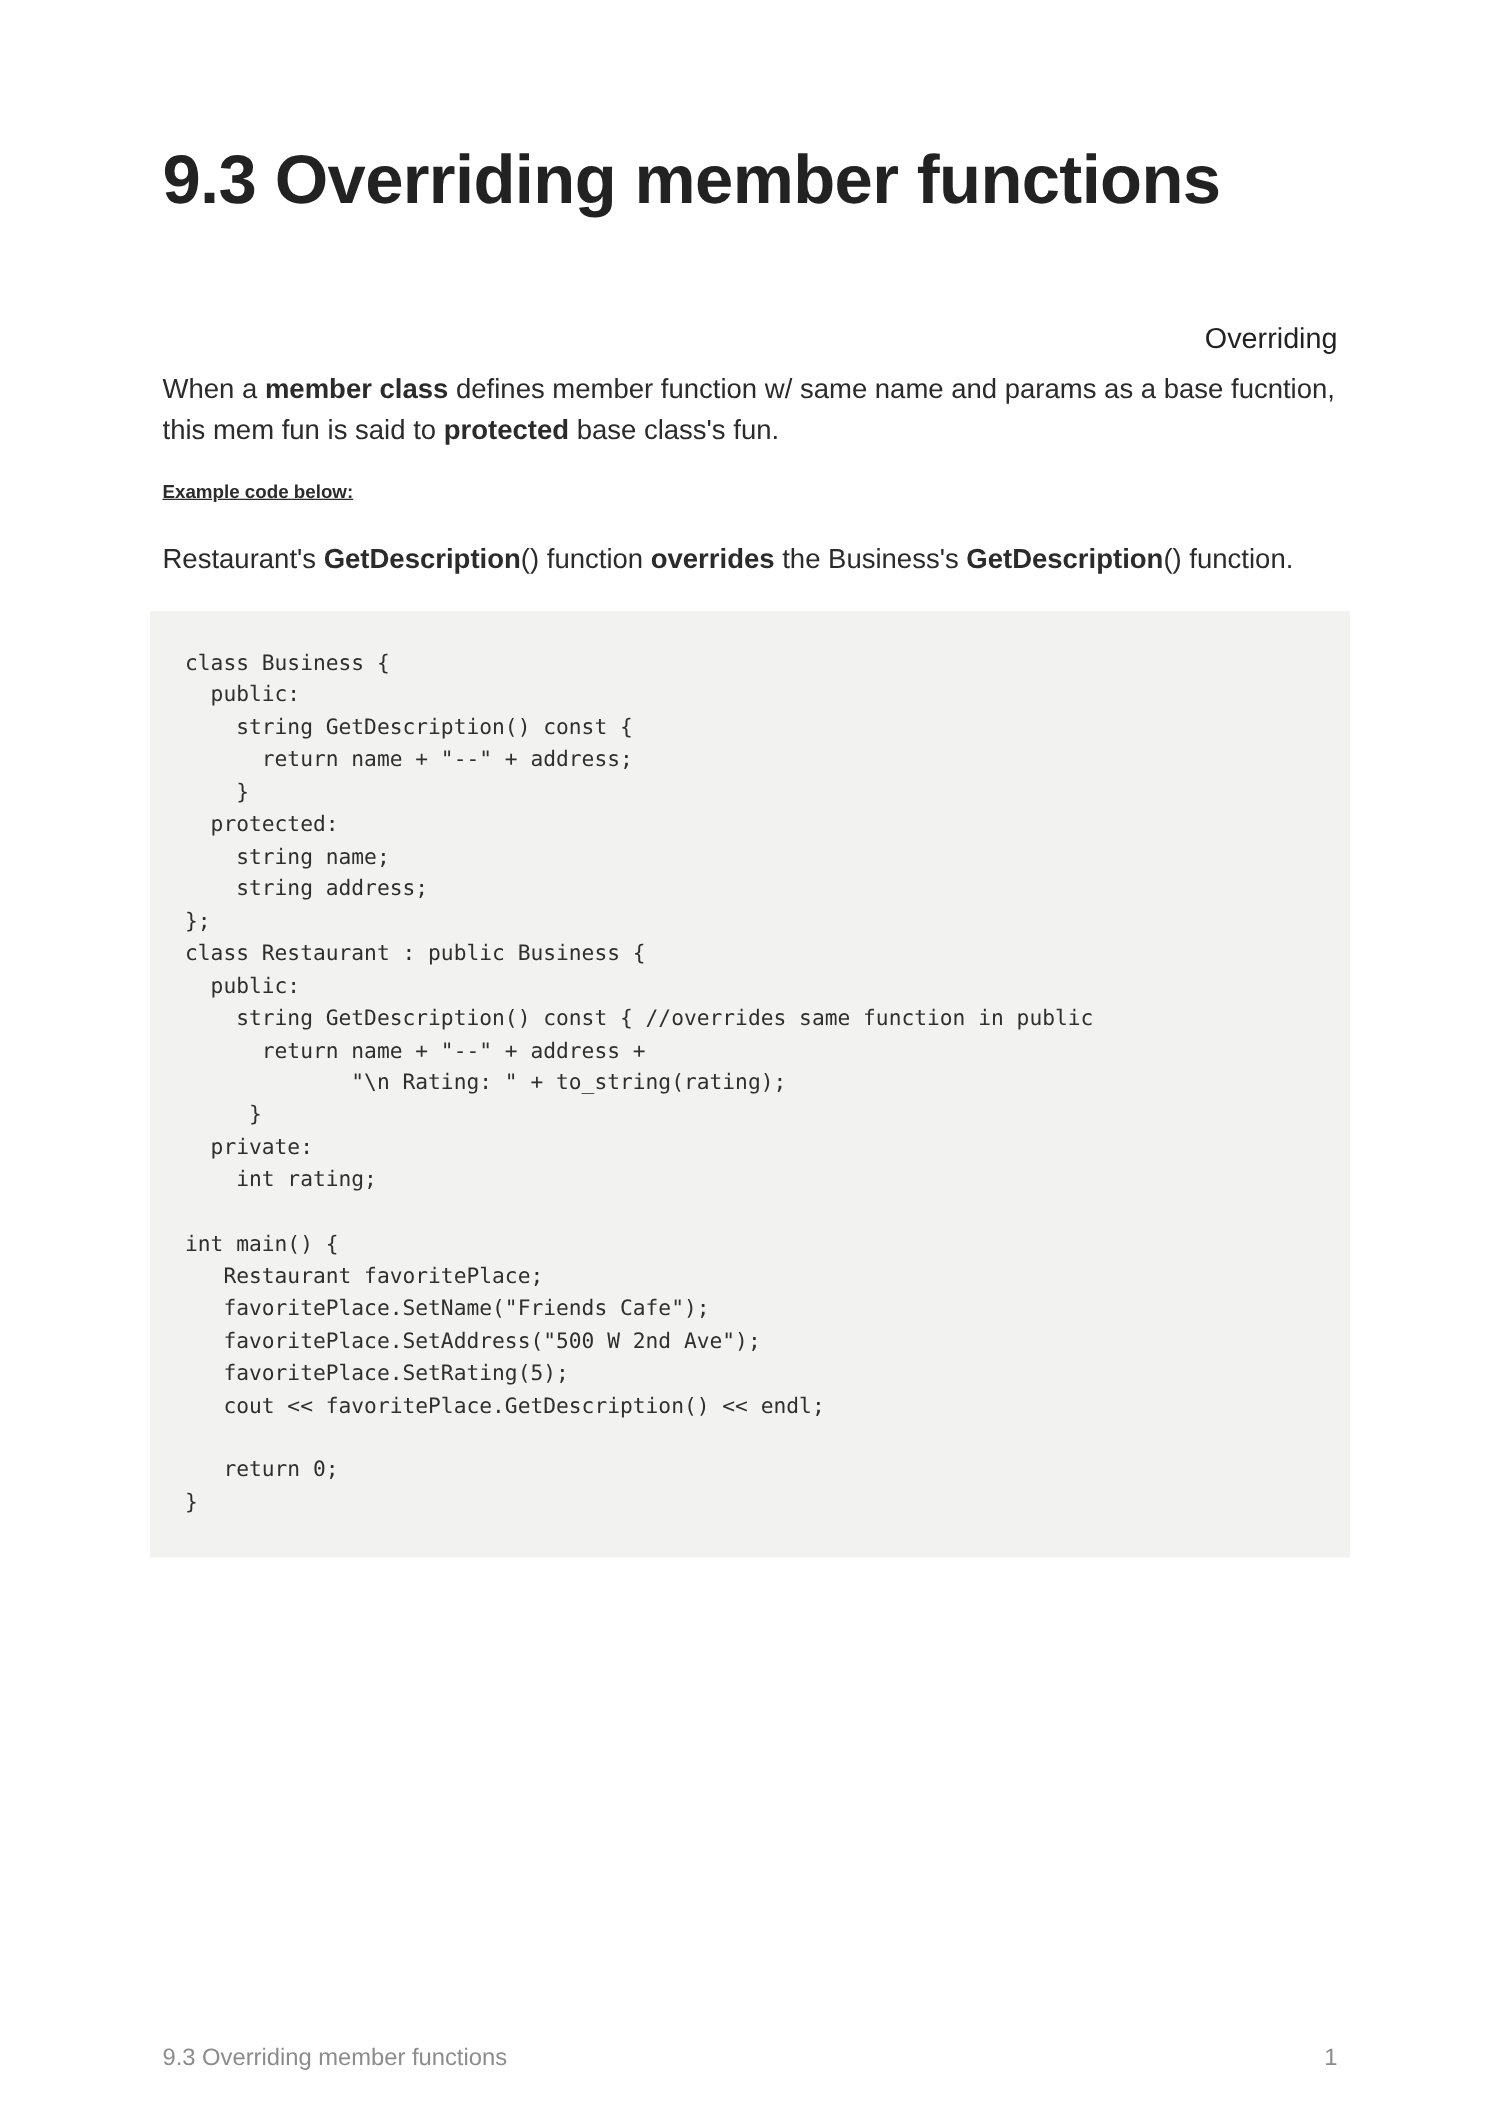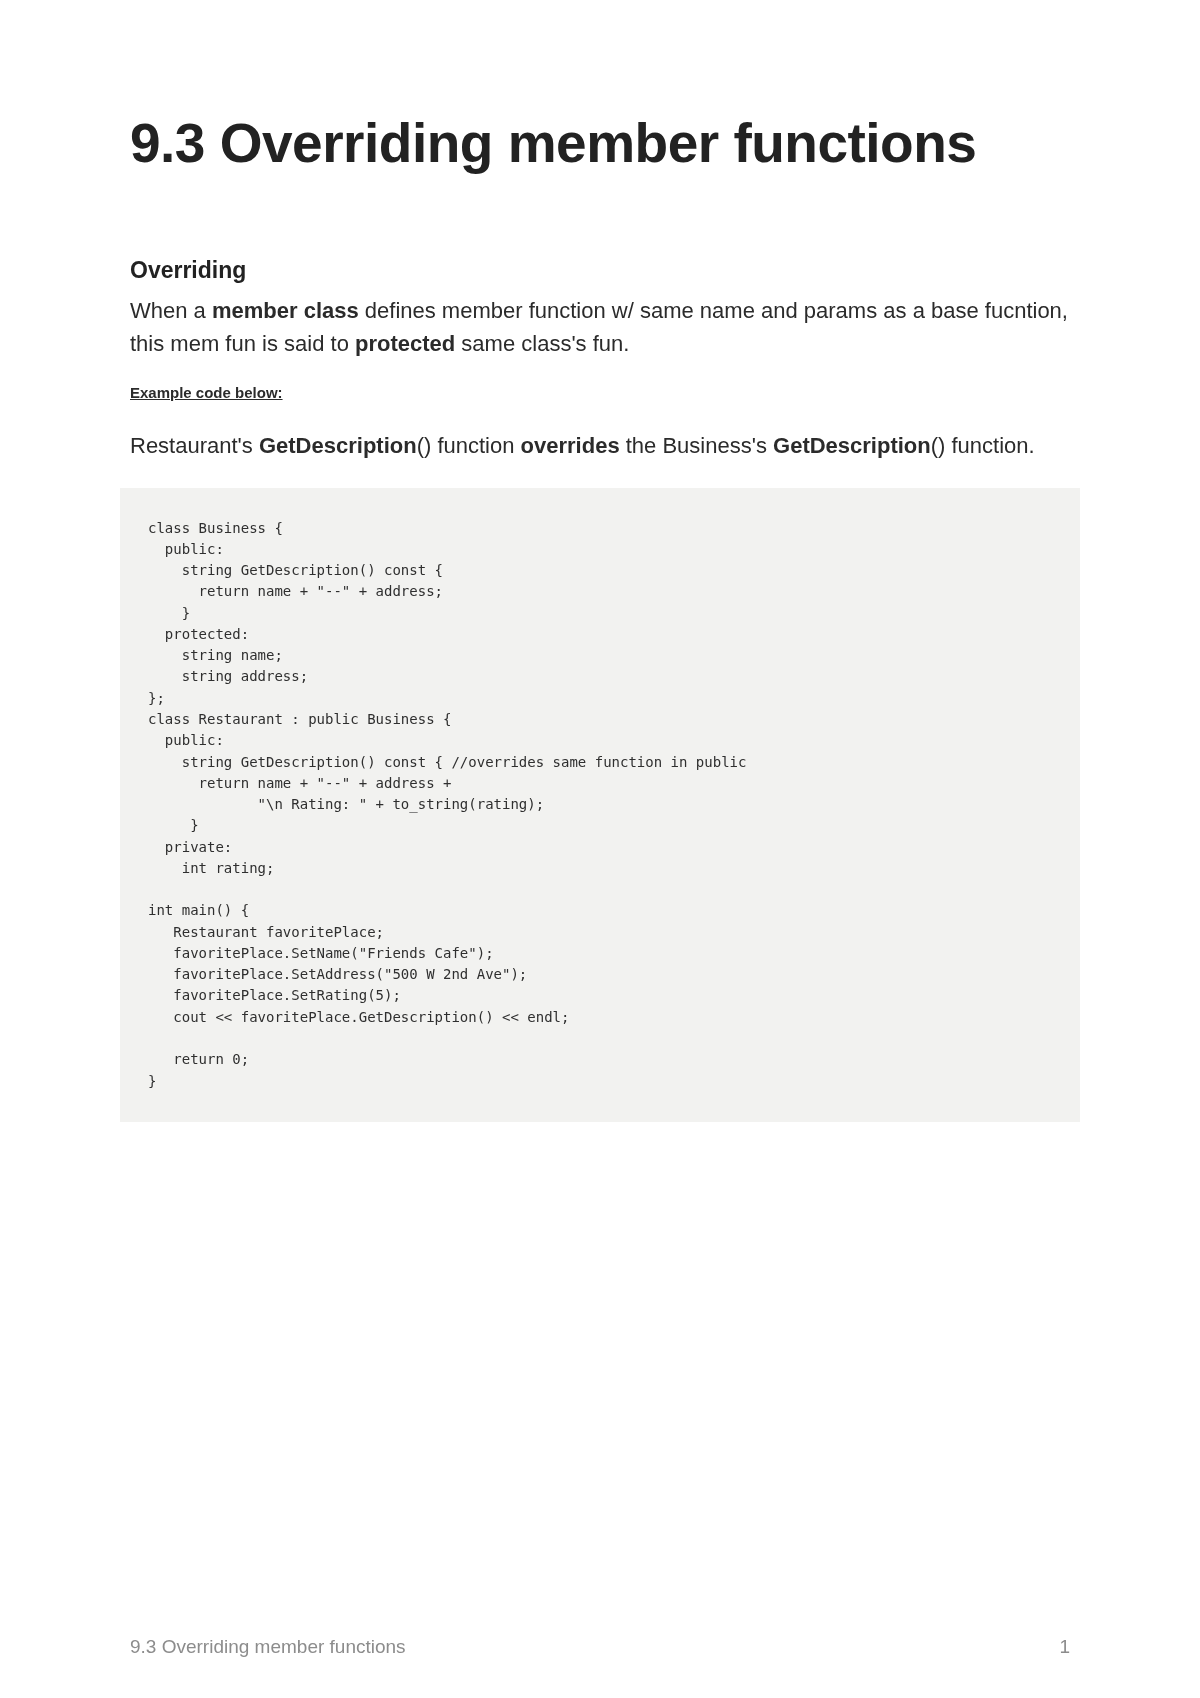--- a/index.html
+++ b/index.html
@@ -20,23 +20,24 @@
   }
   .page-title {
     font-size: 55px;
     font-weight: 800;
     line-height: 1.22;
     letter-spacing: -0.5px;
     margin-bottom: 80px;
   }
   .section-heading {
     font-size: 23px;
-    font-weight: 700;
+    font-weight: 400;
     margin-bottom: 10px;
     margin-top: 0;
+    text-align: right;
   }
   .section-heading.mt {
     margin-top: 50px;
   }
   .body-text {
     font-size: 22px;
     line-height: 1.5;
     margin-bottom: 14px;
     color: #2b2b2b;
   }
@@ -47,21 +48,21 @@
     font-size: 15px;
     font-weight: 700;
     text-decoration: underline;
     margin-bottom: 10px;
     display: inline-block;
   }
   .code-block {
     background: #f2f2f0;
     padding: 30px 28px;
     font-family: "SFMono-Regular", Menlo, Consolas, monospace;
-    font-size: 14px;
+    font-size: 17px;
     line-height: 1.52;
     white-space: pre;
     color: #2f2f2f;
     margin-top: 26px;
     margin-bottom: 10px;
     overflow: hidden;
     margin-left: -10px;
     margin-right: -10px;
   }
   .highlight-bg {
@@ -86,21 +87,21 @@
 </head>
 <body>
 
 <div class="page">
 
   <h1 class="page-title">9.3 Overriding member functions</h1>
 
   <h3 class="section-heading">Overriding</h3>
 
   <p class="body-text">
-    <span>When a </span><strong>member class</strong><span> defines member function w/ same name and params as a base fucntion, this mem fun is said to </span><strong>protected</strong><span> same class's fun.</span>
+    <span>When a </span><strong>member class</strong><span> defines member function w/ same name and params as a base fucntion, this mem fun is said to </span><strong>protected</strong><span> base class's fun.</span>
   </p>
 
   <p class="body-text">
     <span class="underline-heading">Example code below:</span>
   </p>
 
   <p class="body-text">
     <span>Restaurant's </span><strong>GetDescription</strong><span>() function </span><strong>overrides</strong><span> the Business's </span><strong>GetDescription</strong><span>() function.</span>
   </p>
 

